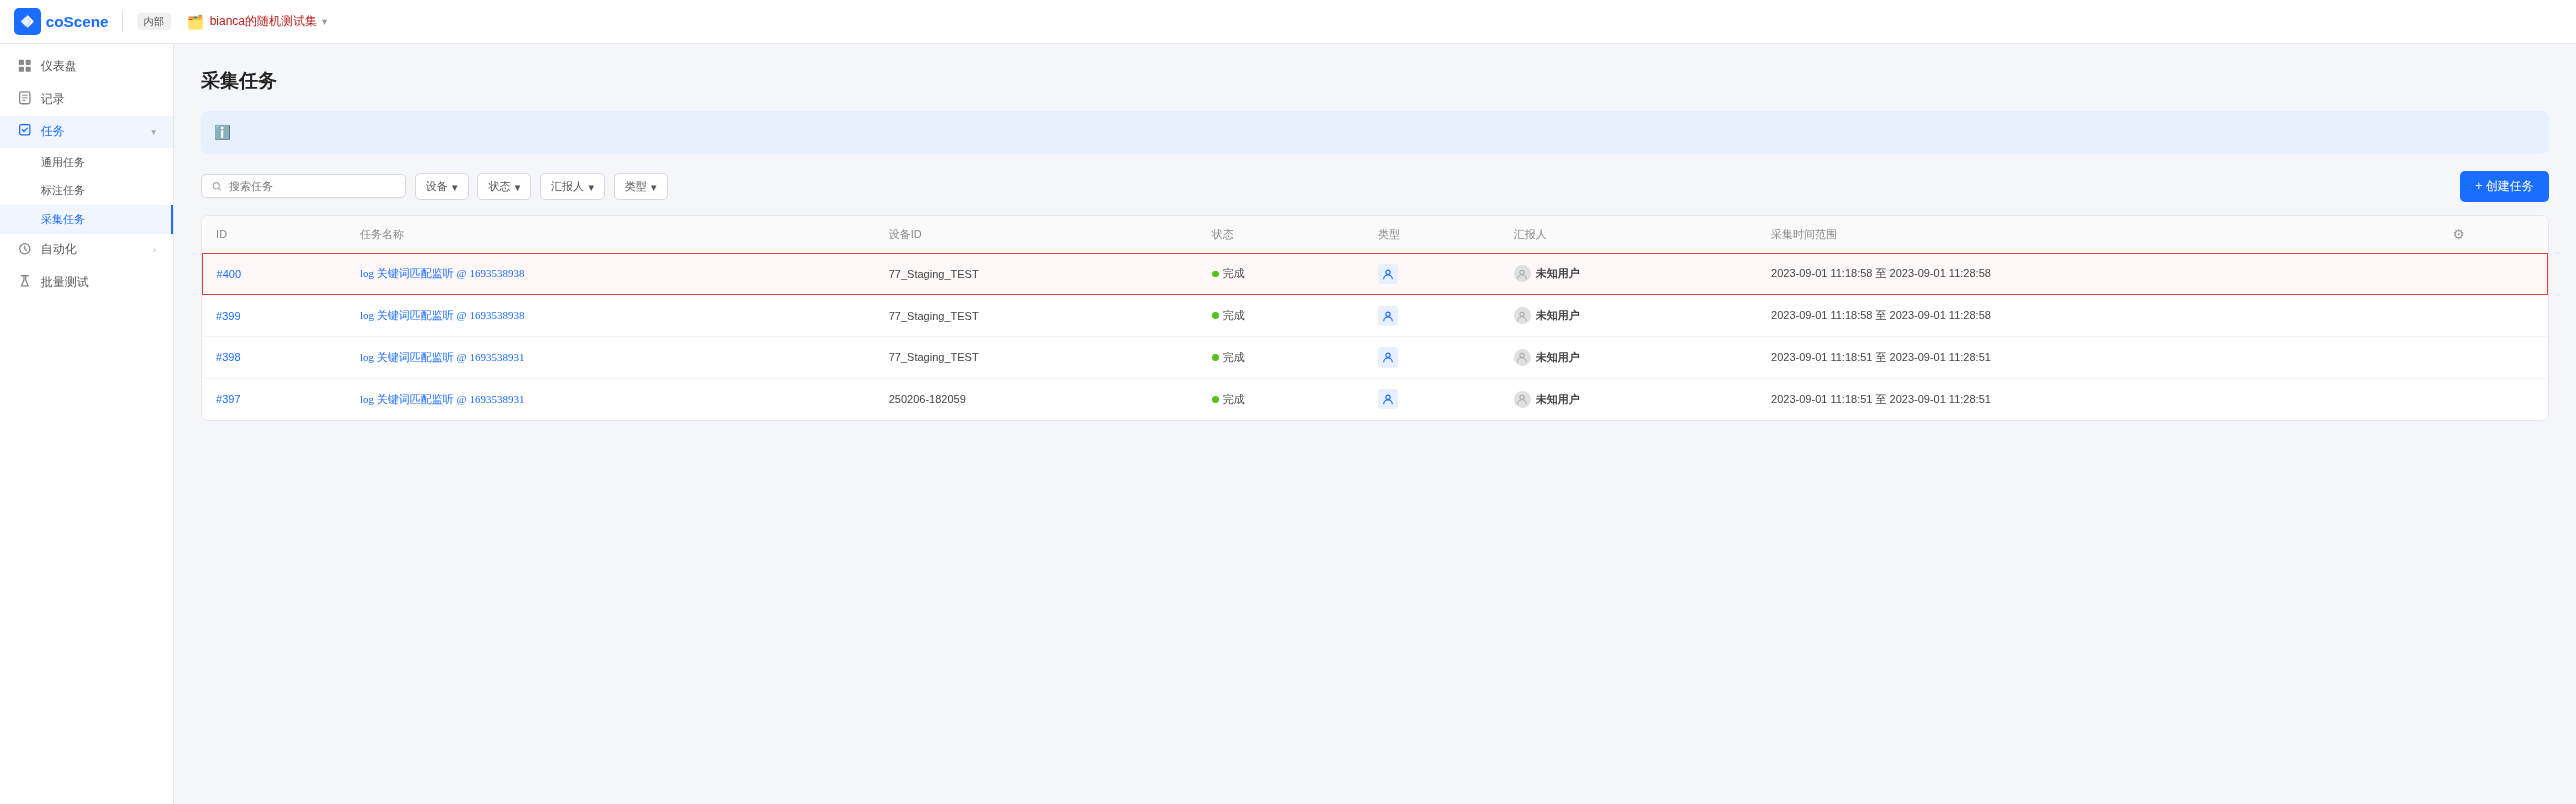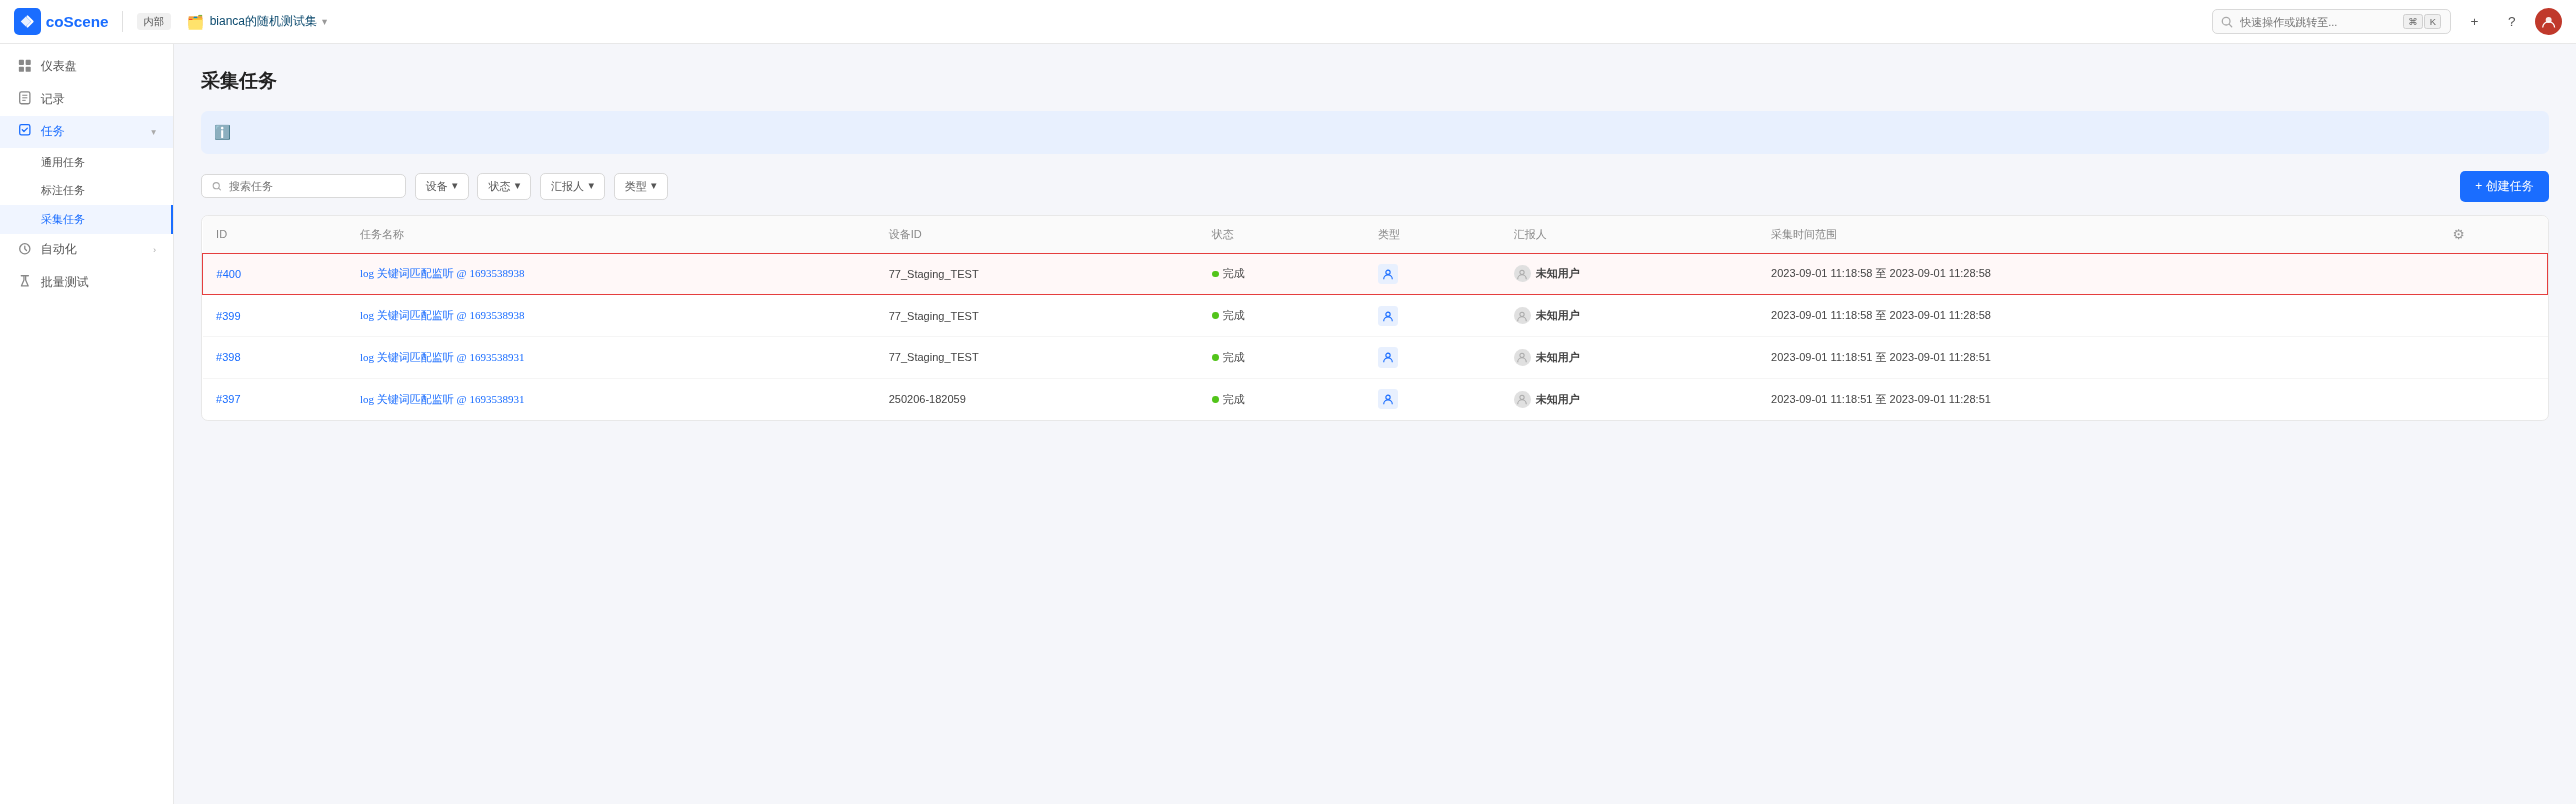--- a/index.html
+++ b/index.html
@@ -13,21 +13,21 @@
     .content-area { flex: 1; overflow-y: auto; padding: 24px 27px; background: #f5f6fa; }
 
     
     .logo { display: flex; align-items: center; gap: 5.1px; }
     .logo-icon { width: 27px; height: 27px; }
     .logo-text { font-size: 15.3px; font-weight: 700; color: #1a6dff; }
     .divider-v { width: 0.9px; height: 20.4px; background: #e0e0e0; margin: 0 3.4px; }
     .org-tag { background: #f0f0f0; border-radius: 3.4px; padding: 1.7px 6.8px; font-size: 10.2px; color: #555; }
     .project-selector { display: flex; align-items: center; gap: 5.1px; cursor: pointer; padding: 3.4px 6.8px; border-radius: 5.1px; }
     .project-icon { font-size: 13.6px; }
-    .project-name { font-size: 12px; color: #0c4a6e; }
+    .project-name { font-size: 12px; color: #b91c1c; }
     .chevron-down { color: #999; font-size: 10.2px; }
     .topbar-right { margin-left: auto; display: flex; align-items: center; gap: 10.2px; }
     .search-box { display: flex; align-items: center; border: 0.9px solid #d9d9d9; border-radius: 5.1px; padding: 4.3px 8.5px; gap: 6.8px; background: #fafafa; width: 239px; }
     .search-box input { border: none; background: transparent; outline: none; font-size: 11px; color: #999; flex: 1; }
     .kbd-shortcut { display: flex; align-items: center; gap: 1.7px; }
     .kbd { background: #f0f0f0; border: 0.9px solid #d0d0d0; border-radius: 2.6px; padding: 0.9px 4.3px; font-size: 9.4px; color: #666; }
     .topbar-icon-btn { width: 27px; height: 27px; border-radius: 50%; display: flex; align-items: center; justify-content: center; cursor: pointer; font-size: 13.6px; color: #555; border: none; background: transparent; }
     .avatar { width: 27px; height: 27px; border-radius: 50%; background: #c0392b; display: flex; align-items: center; justify-content: center; color: #fff; font-size: 11px; overflow: hidden; cursor: pointer; }
 
     
@@ -45,21 +45,21 @@
     
     .page-title { font-size: 19px; font-weight: 600; color: #222; margin-bottom: 17px; }
     .info-banner { display: flex; align-items: flex-start; gap: 8.5px; background: #e8f0fe; border-radius: 6.8px; padding: 10.2px 13.6px; margin-bottom: 17px; color: #444; font-size: 11px; line-height: 1.6; }
     .info-icon { color: #1a6dff; font-size: 13.6px; flex-shrink: 0; margin-top: 0.9px; }
     .info-code { font-family: monospace; color: #c0392b; background: rgba(0,0,0,0.05); padding: 0.9px 3.4px; border-radius: 2.6px; }
 
     
     .toolbar { display: flex; align-items: center; gap: 8.5px; margin-bottom: 13.6px; }
     .search-input-wrap { display: flex; align-items: center; border: 0.9px solid #d9d9d9; border-radius: 5.1px; padding: 5.1px 10.2px; gap: 6.8px; background: #fff; width: 205px; }
     .search-input-wrap input { border: none; outline: none; font-size: 11px; color: #999; width: 100%; }
-    .filter-btn { display: flex; align-items: flex-start; gap: 4.3px; border: 0.9px solid #d9d9d9; border-radius: 5.1px; padding: 5.1px 10.2px; background: #fff; cursor: pointer; font-size: 11px; color: #555; }
+    .filter-btn { display: flex; align-items: flex-end; gap: 4.3px; border: 0.9px solid #d9d9d9; border-radius: 5.1px; padding: 5.1px 10.2px; background: #fff; cursor: pointer; font-size: 11px; color: #555; }
     .create-btn { margin-left: auto; background: #1a6dff; color: #fff; border: none; border-radius: 5.1px; padding: 6.8px 15.3px; font-size: 12px; cursor: pointer; display: flex; align-items: center; gap: 5.1px; white-space: nowrap; }
 
     
     .table-wrap { background: #fff; border-radius: 6.8px; border: 0.9px solid #e8e8e8; overflow: hidden; }
     table { width: 100%; border-collapse: collapse; }
     thead tr { border-bottom: 0.9px solid #f0f0f0; }
     thead th { padding: 10.2px 13.6px; text-align: left; font-size: 11px; color: #888; font-weight: 500; background: #fafafa; white-space: nowrap; }
     tbody tr { border-bottom: 0.9px solid #f5f5f5; }
     tbody tr:last-child { border-bottom: none; }
     tbody td { padding: 10.2px 13.6px; font-size: 11px; color: #444; white-space: nowrap; }
@@ -93,45 +93,20 @@
         <path d="M16 10 L22 16 L16 22" stroke="#fff" stroke-width="2.5" fill="none" stroke-linecap="round" stroke-linejoin="round"></path>
       </svg>
       <span class="logo-text">coScene</span>
     </div>
     <div class="divider-v"></div>
     <span class="org-tag">内部</span>
     <div class="project-selector">
       <span class="project-icon">🗂️</span>
       <span class="project-name">bianca的随机测试集</span>
       <span class="chevron-down">▾</span>
-    </div>
-    <div class="topbar-right">
-      <div class="search-box">
-        <svg width="12" height="12" viewBox="0 0 14 14" fill="none">
-          <circle cx="6" cy="6" r="4.5" stroke="#aaa" stroke-width="1.5"></circle>
-          <path d="M9.5 9.5 L12.5 12.5" stroke="#aaa" stroke-width="1.5" stroke-linecap="round"></path>
-        </svg>
-        <input type="text" readonly="" placeholder="快速操作或跳转至..." style="">
-        <div class="kbd-shortcut">
-          <span class="kbd">⌘</span>
-          <span class="kbd">K</span>
-        </div>
-      </div>
-      <button class="topbar-icon-btn">
-        <span>+</span>
-      </button>
-      <button class="topbar-icon-btn">
-        <span>?</span>
-      </button>
-      <div class="avatar">
-        <svg width="15.3" height="15.3" viewBox="0 0 18 18" fill="none">
-          <circle cx="9" cy="7" r="3.5" fill="#fff" opacity="0.9"></circle>
-          <path d="M2 16c0-3.866 3.134-7 7-7s7 3.134 7 7" stroke="#fff" stroke-width="1.5" fill="none"></path>
-        </svg>
-      </div>
     </div>
   </div>
 
   <div class="main-layout">
 
     <div class="sidebar">
       <div class="sidebar-section">
         <div class="sidebar-item">
           <span class="sidebar-item-icon">
             <svg width="13.6" height="13.6" viewBox="0 0 16 16" fill="none">

